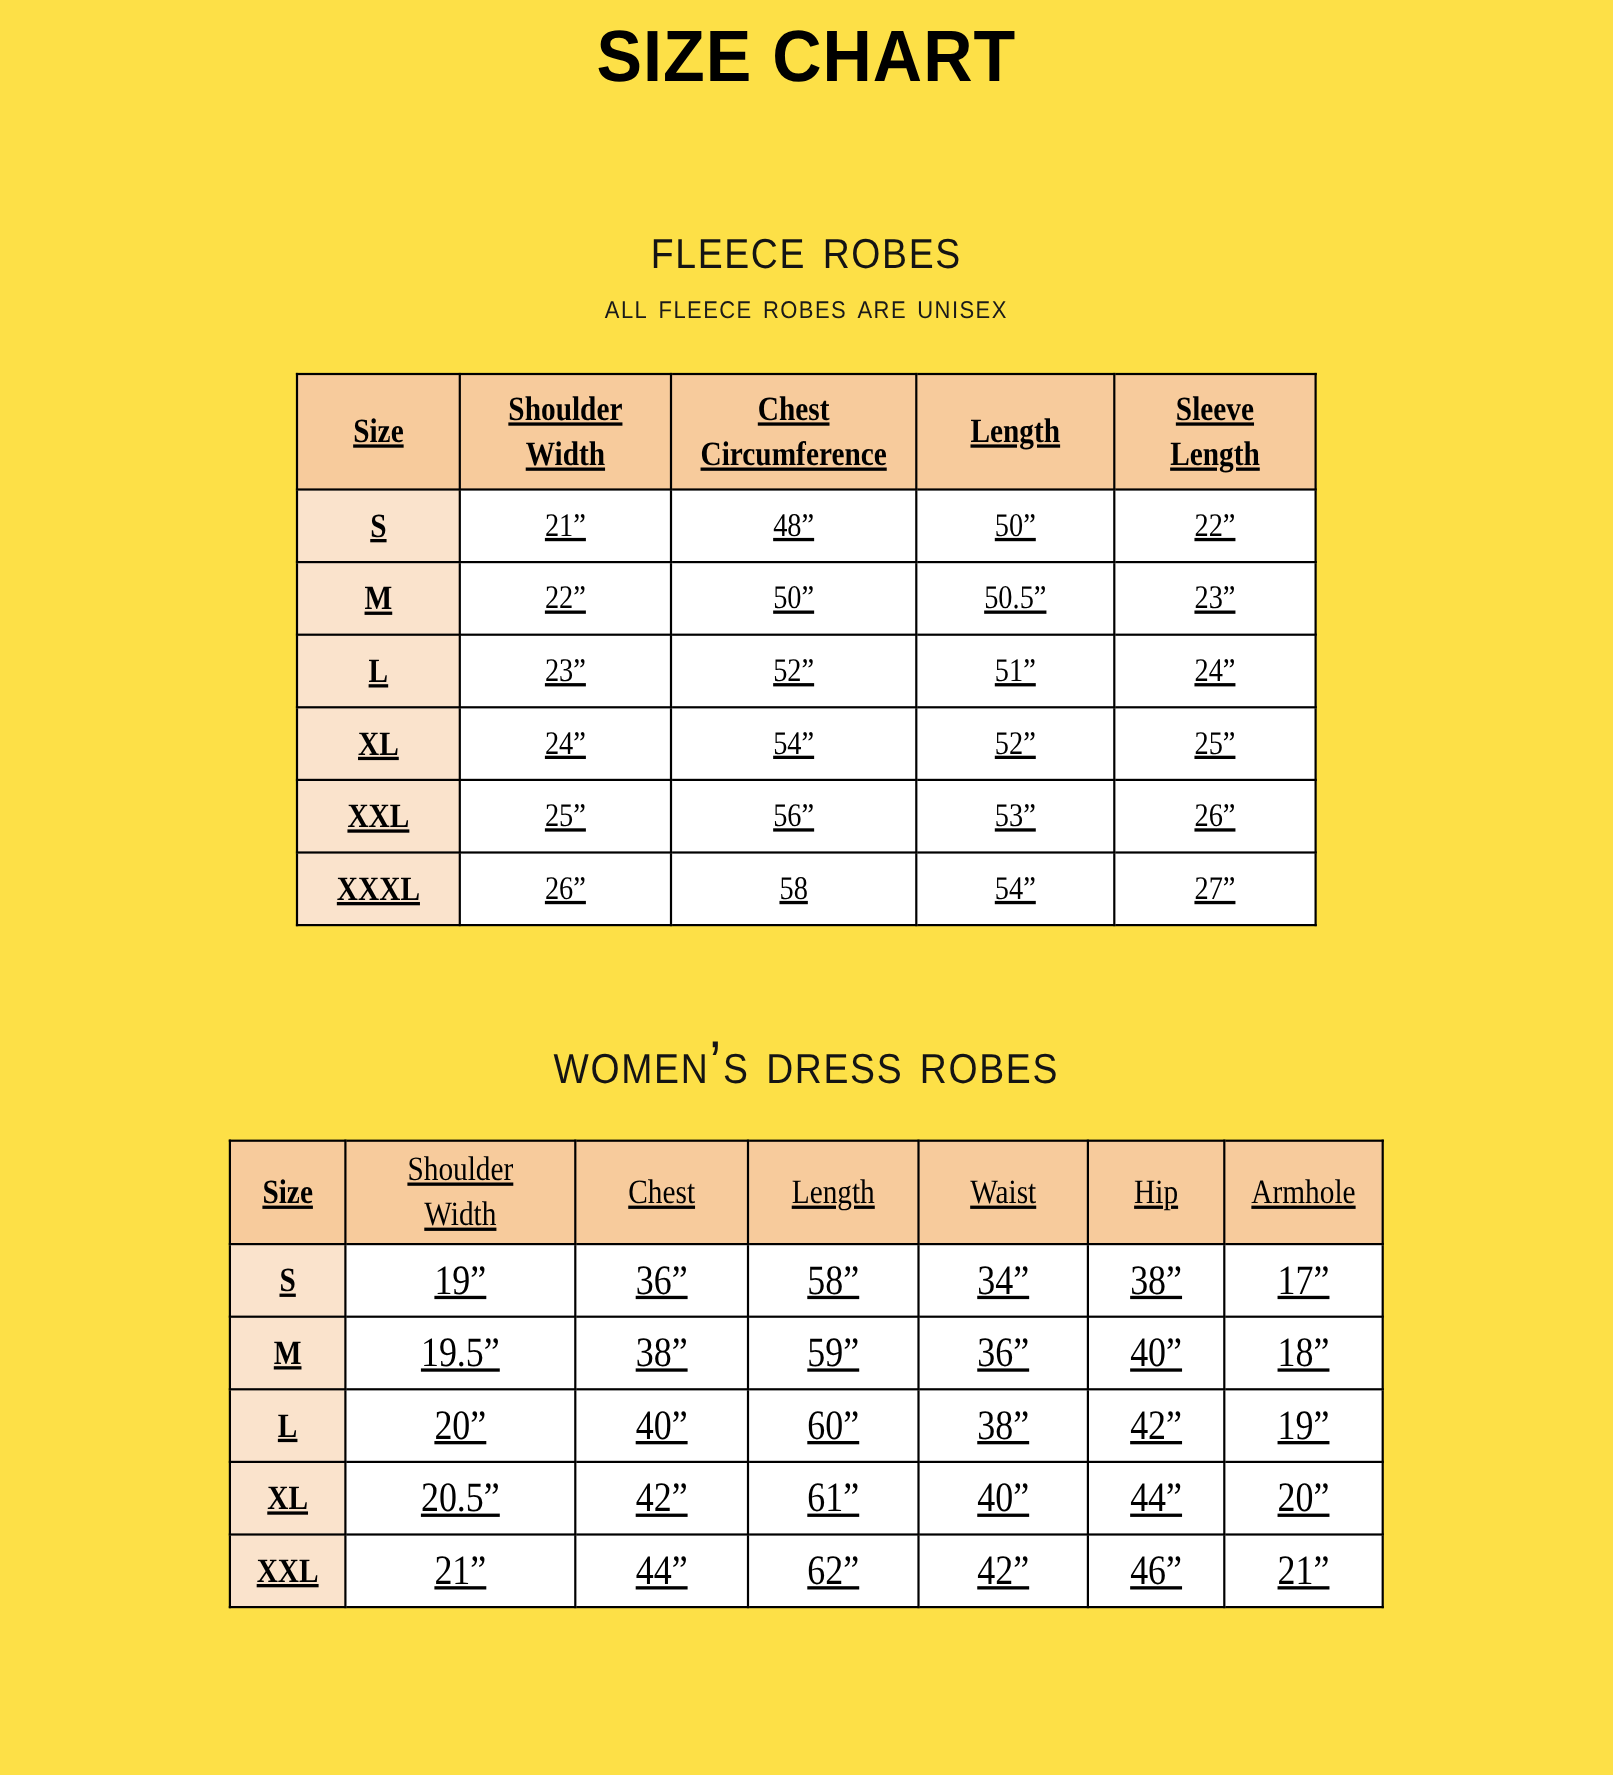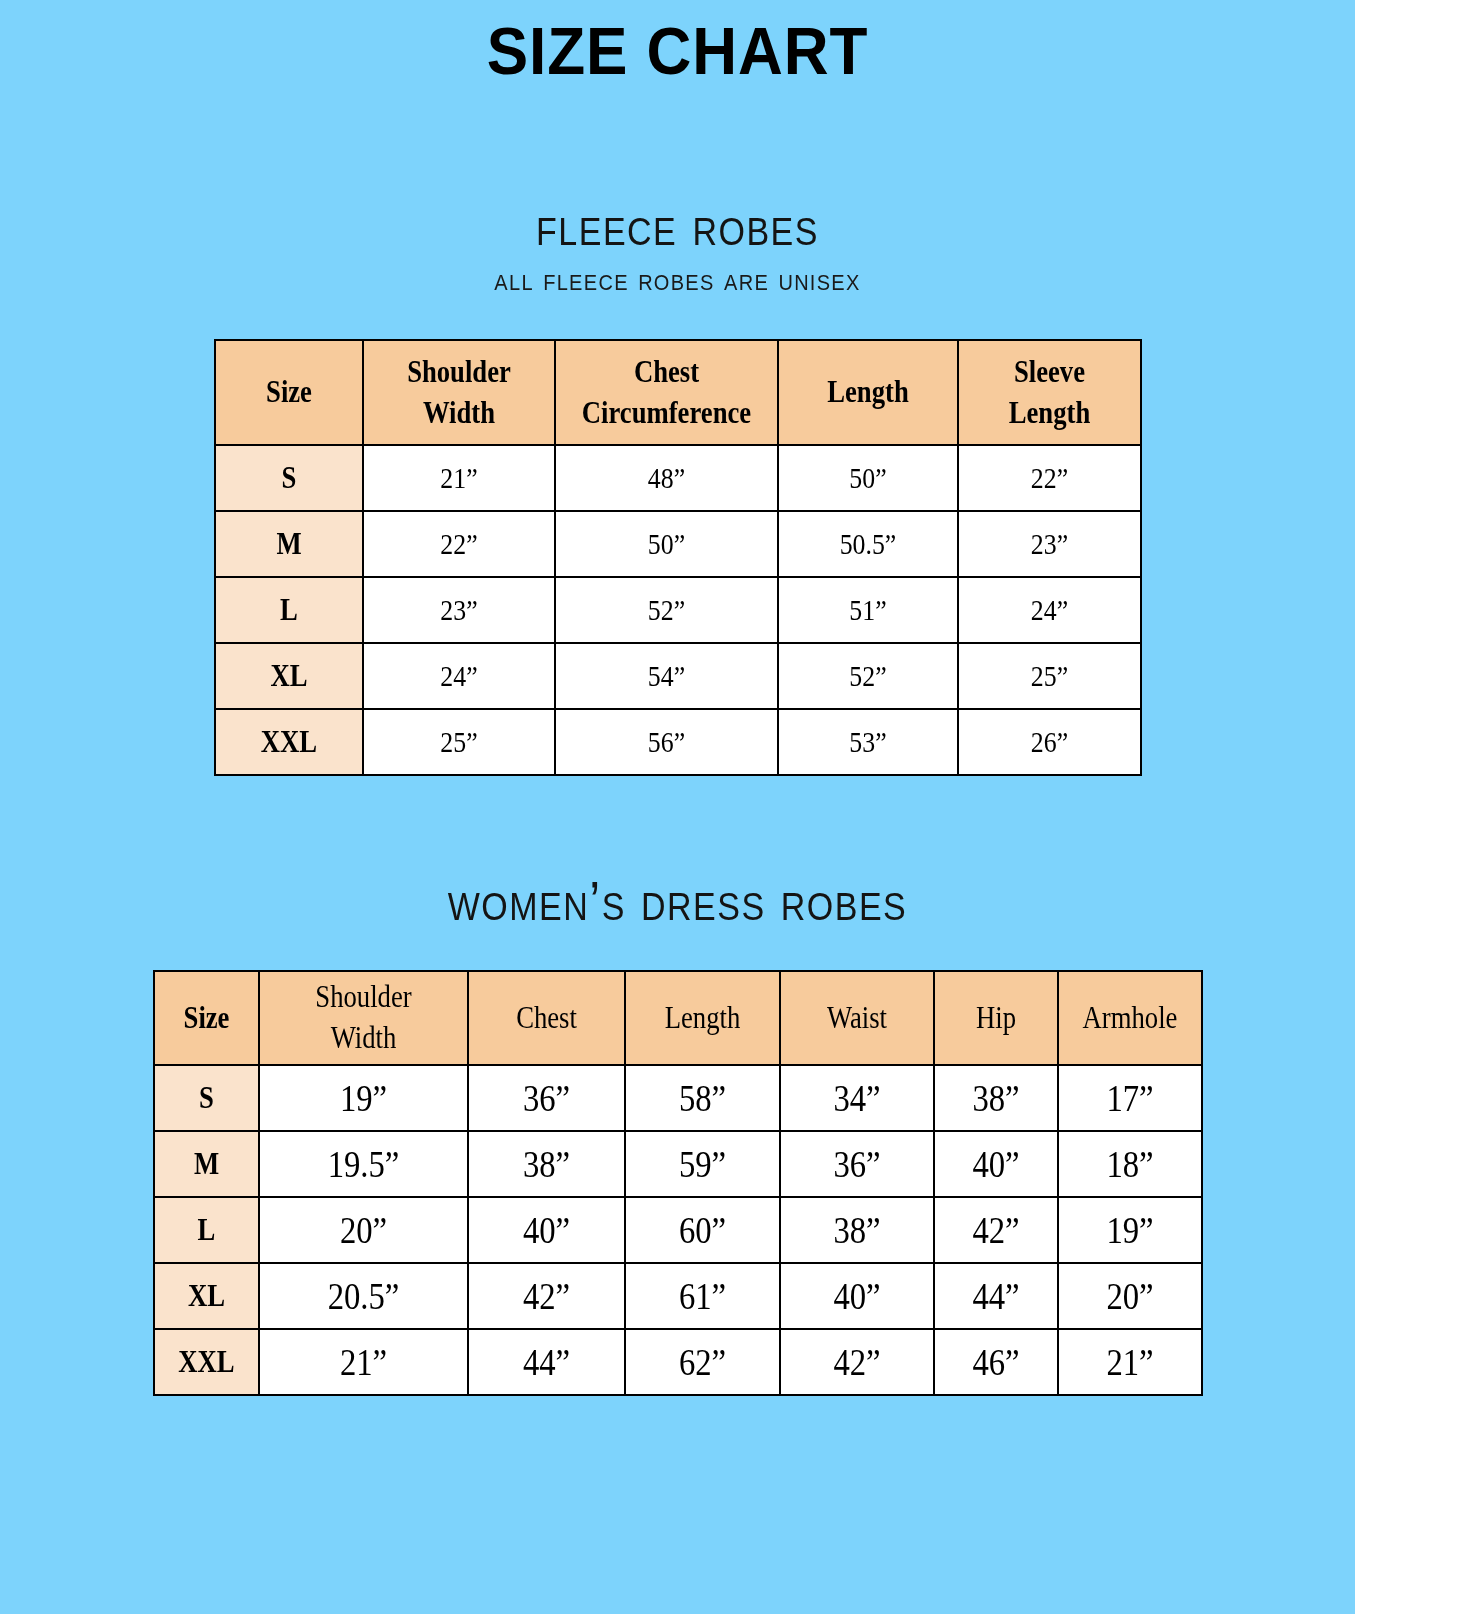--- a/index.html
+++ b/index.html
@@ -10,23 +10,23 @@
   body {
     width: 1466px;
     height: 1614px;
     overflow: hidden;
     font-family: "Liberation Serif", serif;
     -webkit-font-smoothing: antialiased;
   }
 
   .page {
     position: relative;
-    width: 1355px;
+    width: 1466px;
     height: 1614px;
-    background: #7dd3fc;
+    background: #fde047;
     box-sizing: border-box;
   }
 
   
   .main-title {
     text-align: center;
     font-family: "Liberation Sans", sans-serif;
     font-weight: bold;
     font-size: 66px;
     letter-spacing: 1px;
@@ -70,20 +70,21 @@
   }
 
   
   .table-wrap { display: flex; justify-content: center; }
 
   table.size-table {
     border-collapse: collapse;
     table-layout: fixed;
     font-family: "Liberation Serif", serif;
     color: #000000;
+    text-decoration: underline;
   }
   table.size-table th,
   table.size-table td {
     border: 2px solid #000000;
     text-align: center;
     vertical-align: middle;
     padding: 0;
     transform-origin: center;
   }
   table.size-table th .cellbox,
@@ -240,20 +241,37 @@
           <td>
               <span class="cellbox">56”</span>
             </td>
           <td>
               <span class="cellbox">53”</span>
             </td>
           <td>
               <span class="cellbox">26”</span>
             </td>
         </tr>
+        <tr>
+          <td class="size-cell">
+              <span class="cellbox">XXXL</span>
+            </td>
+          <td>
+              <span class="cellbox">26”</span>
+            </td>
+          <td>
+              <span class="cellbox">58</span>
+            </td>
+          <td>
+              <span class="cellbox">54”</span>
+            </td>
+          <td>
+              <span class="cellbox">27”</span>
+            </td>
+        </tr>
       </tbody>
     </table>
   </div>
 
   <div class="gap-between"></div>
 
   <h2 class="section-heading second">Women’s Dress robes</h2>
 
   <div class="table-wrap">
     <table class="size-table" id="womens-table">

